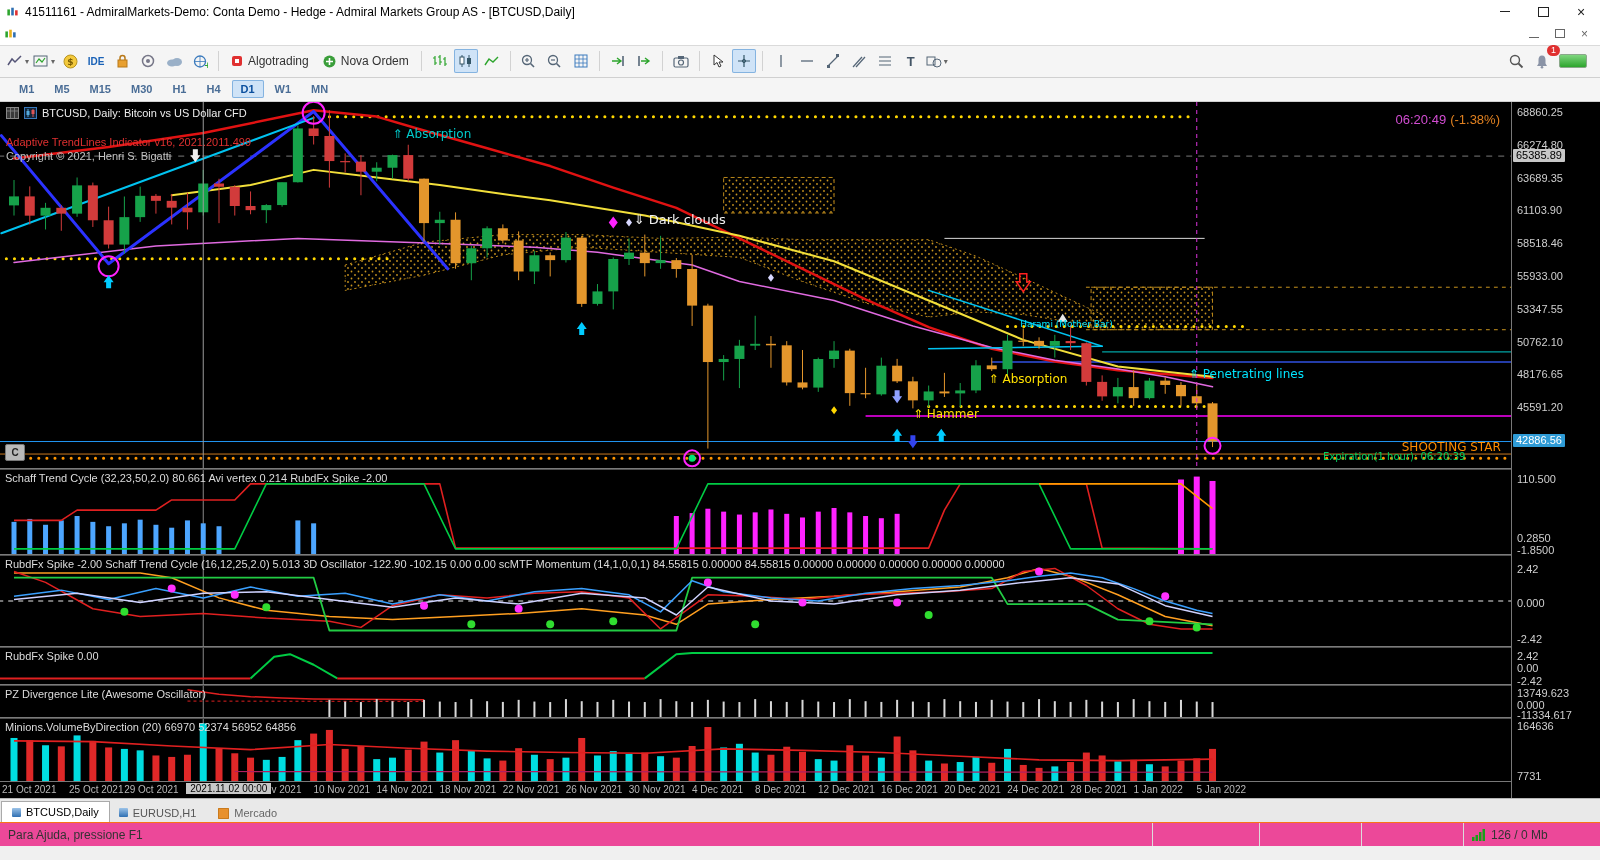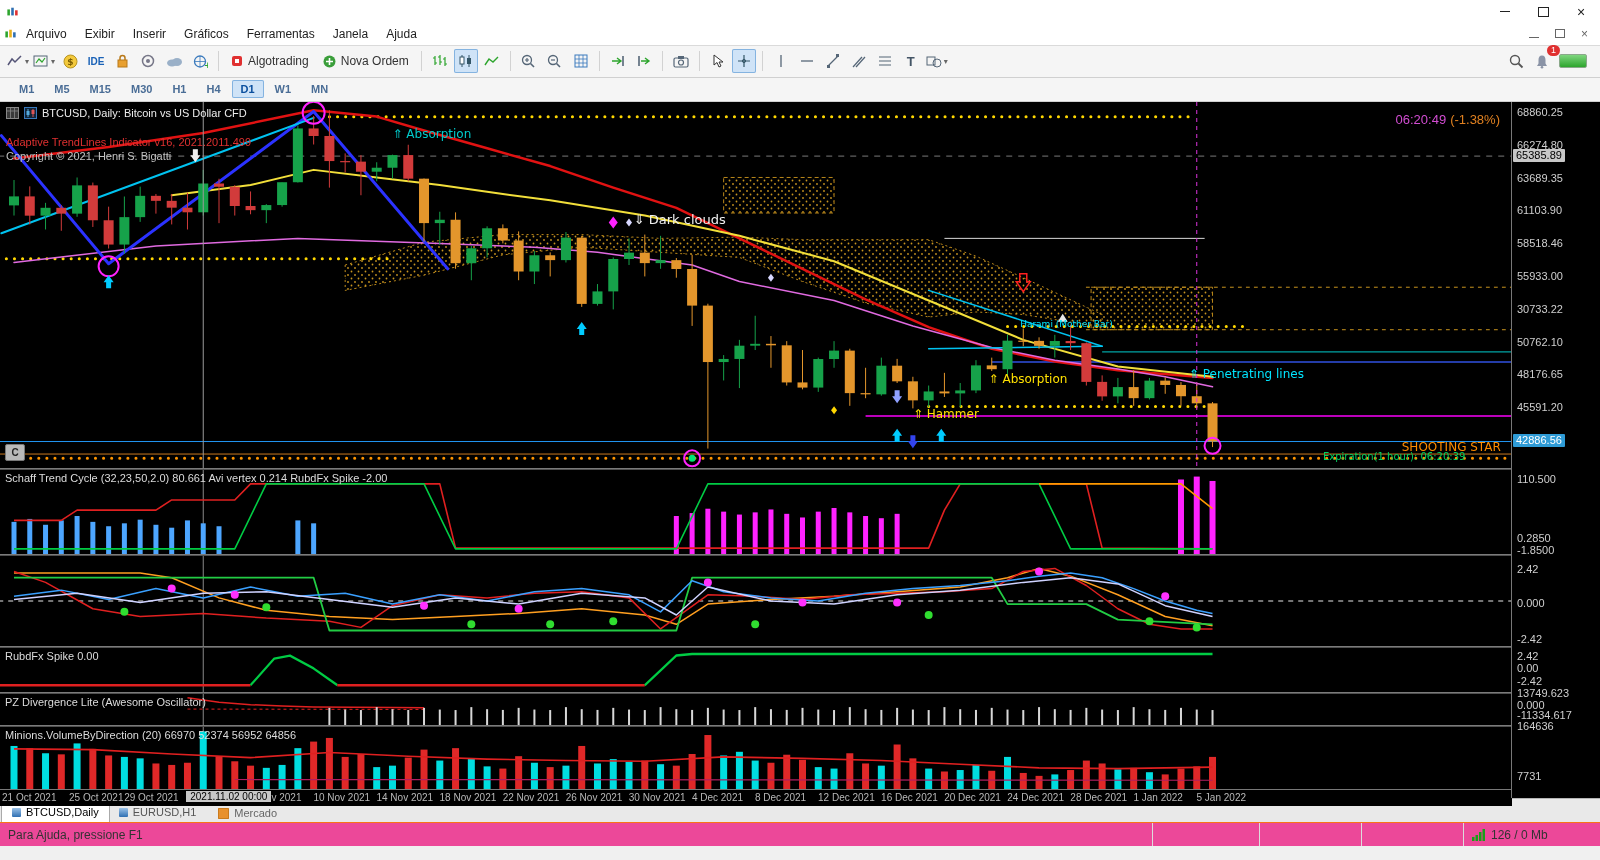--- a/index.html
+++ b/index.html
@@ -31,21 +31,21 @@
   .bellwrap{position:relative;}
   .conn{width:26px;height:12px;border:1px solid #8aa88a;border-radius:2px;background:linear-gradient(#7fd67f,#2da52d);margin-left:4px;}
   .toolbar-right{margin-left:auto;display:flex;align-items:center;padding-right:8px;}
   
   .tfbar{height:24px;background:#f5f5f5;border-bottom:1px solid #cfcfcf;display:flex;align-items:center;padding-left:10px;font-size:11px;font-weight:bold;color:#4a6d96;}
   .tf{padding:3px 9px;margin-right:2px;border-radius:2px;}
   .tf.active{background:#cfe3f7;box-shadow:inset 0 0 0 1px #84b3e0;color:#0b4f9e;}
   
   .chart-region{position:relative;height:696px;background:#000;}
   .pane{position:relative;background:#000;overflow:hidden;width:1600px;}
-  #pane-main{height:366px;} #pane1{height:84px;} #pane2{height:90px;} #pane3{height:44px;} #pane4{height:31px;} #pane5{height:62px;}
+  #pane-main{height:366px;} #pane1{height:84px;} #pane2{height:90px;} #pane3{height:36px;} #pane4{height:31px;} #pane5{height:62px;}
   .pane-sep{height:2px;background:linear-gradient(#909090,#3a3a3a);}
   .pane-sep.thin{height:1px;background:#787878;}
   .psvg{position:absolute;left:0;top:0;width:1512px;height:100%;}
   svg text{font-family:"DejaVu Sans","Liberation Sans",sans-serif;}
   .pane-header{position:absolute;top:2px;left:5px;font-size:11px;color:#dcdcdc;z-index:3;white-space:nowrap;}
   .sym-header{position:absolute;top:5px;left:6px;display:flex;gap:5px;align-items:center;font-size:11px;color:#ececec;z-index:3;}
   .mini-ic{width:13px;height:12px;display:inline-block;}
   .credit{position:absolute;left:6px;font-size:11px;z-index:3;white-space:nowrap;}
   .credit1{top:34px;color:#e03030;}
   .credit2{top:48px;color:#c2c2c2;}
@@ -77,46 +77,38 @@
 <body>
 
 <div class="app">
 
   <div class="titlebar">
     <svg class="mini-ic" width="14" height="14" viewBox="0 0 14 14">
         <rect x="1" y="4" width="3" height="7" fill="#2da52d"></rect>
         <rect x="5.5" y="2" width="3" height="9" fill="#2f6fb2"></rect>
         <rect x="10" y="5" width="3" height="6" fill="#e03030"></rect>
       </svg>
+    <span class="title">41511161 - AdmiralMarkets-Demo: Conta Demo - Hedge - Admiral Markets Group AS - [BTCUSD,Daily]</span>
     <div class="win-controls">
       <span class="wbtn">
           <span class="g-min"></span>
         </span>
       <span class="wbtn">
           <span class="g-max"></span>
         </span>
       <span class="wbtn">×</span>
     </div>
   </div>
 
   <div class="menubar">
     <svg class="mini-ic" width="14" height="14" viewBox="0 0 14 14">
         <rect x="1" y="4" width="3" height="7" fill="#2da52d"></rect>
         <rect x="5.5" y="2" width="3" height="9" fill="#e8b019"></rect>
         <rect x="10" y="5" width="3" height="6" fill="#2f6fb2"></rect>
       </svg>
-    <span id="menu-items" style="display:flex">
-        <span class="menu-item">Arquivo</span>
-        <span class="menu-item">Exibir</span>
-        <span class="menu-item">Inserir</span>
-        <span class="menu-item">Gráficos</span>
-        <span class="menu-item">Ferramentas</span>
-        <span class="menu-item">Janela</span>
-        <span class="menu-item">Ajuda</span>
-      </span>
     <div class="mdi">
       <span><span class="g-min"></span></span>
       <span><span class="g-max"></span></span>
       <span class="x">×</span>
     </div>
   </div>
 
   <div class="toolbar">
     <span class="tbtn">
         <svg width="16" height="14" viewBox="0 0 16 14">
@@ -594,20 +586,21 @@
           <rect x="1177.98" y="9.495652173913044" width="6" height="74.50434782608696" fill="#ff22ff"></rect>
           <rect x="1193.75" y="6.573913043478261" width="6" height="77.42608695652174" fill="#ff22ff"></rect>
           <rect x="1209.52" y="10.956521739130434" width="6" height="73.04347826086956" fill="#ff22ff"></rect>
           <polyline points="14,50.4 61.31,50.4 77.08,40.173913043478265 155.93,40.173913043478265 171.7,29.94782608695652 234.78,29.94782608695652 250.54999999999998,13.878260869565217 439.78999999999996,13.878260869565217 455.56,78.15652173913043 928.66,78.15652173913043 944.43,40.173913043478265 960.1999999999999,13.878260869565217 1086.36,13.878260869565217 1102.1299999999999,78.15652173913043 1212.52,78.88695652173914" fill="none" stroke="#e02020" stroke-width="1.6" stroke-linejoin="round"></polyline>
           <polyline points="14,78.88695652173914 234.78,78.88695652173914 266.32,13.878260869565217 424.02,13.878260869565217 455.56,78.88695652173914 676.34,78.88695652173914 707.88,13.878260869565217 1039.05,13.878260869565217 1070.59,78.88695652173914 1212.52,78.88695652173914" fill="none" stroke="#00cc44" stroke-width="1.6" stroke-linejoin="round"></polyline>
           <polyline points="1039.05,13.878260869565217 1180.98,13.878260869565217 1212.52,38.71304347826087" fill="none" stroke="#ff9900" stroke-width="1.6" stroke-linejoin="round"></polyline>
         </svg>
       </div>
     <div class="pane-sep"></div>
     <div class="pane" id="pane2">
+        <div class="pane-header">RubdFx Spike -2.00 Schaff Trend Cycle (16,12,25,2.0) 5.013 3D Oscillator -122.90 -102.15 0.00 0.00 scMTF Momentum (14,1,0,0,1) 84.55815 0.00000 84.55815 0.00000 0.00000 0.00000 0.00000 0.00000</div>
         <svg viewBox="0 0 1512 90" preserveAspectRatio="none" class="psvg">
           <line x1="203.24" x2="203.24" y1="0" y2="90" stroke="#8a8a8a" stroke-width="1"></line>
           <polyline points="-1.7699999999999996,45 1512.1499999999999,45" fill="none" stroke="#e8e8e8" stroke-width="1" stroke-linejoin="round" stroke-dasharray="5 5"></polyline>
           <polyline points="14,17.068965517241377 140.16,17.068965517241377 171.7,21.72413793103448 219.01,41.89655172413793 266.32,54.310344827586206 329.4,60.51724137931035 392.48,63.62068965517241 455.56,60.51724137931035 518.64,57.41379310344828 581.72,52.75862068965517 644.8,58.96551724137931 676.34,68.27586206896552 707.88,48.10344827586208 770.96,43.44827586206896 834.04,40.3448275862069 897.12,35.68965517241379 960.1999999999999,31.03448275862069 1007.51,21.72413793103448 1039.05,12.413793103448274 1070.59,20.172413793103445 1117.8999999999999,38.793103448275865 1165.21,60.51724137931035 1212.52,69.82758620689656" fill="none" stroke="#ff9f20" stroke-width="1.5" stroke-linejoin="round"></polyline>
           <polyline points="14,15.517241379310345 45.54,26.379310344827584 92.85,52.75862068965517 140.16,60.51724137931035 203.24,57.41379310344828 266.32,62.06896551724138 329.4,65.17241379310344 360.94,71.37931034482757 392.48,49.6551724137931 439.78999999999996,38.793103448275865 487.09999999999997,41.89655172413793 534.41,37.241379310344826 581.72,35.68965517241379 629.03,41.89655172413793 660.5699999999999,72.93103448275863 707.88,38.793103448275865 755.1899999999999,40.3448275862069 802.5,43.44827586206896 849.81,38.793103448275865 897.12,37.241379310344826 944.43,35.68965517241379 991.74,32.58620689655172 1023.28,15.517241379310345 1054.82,12.413793103448274 1086.36,29.482758620689655 1117.8999999999999,52.75862068965517 1149.44,68.27586206896552 1180.98,72.93103448275863 1212.52,72.93103448275863" fill="none" stroke="#e02020" stroke-width="1.5" stroke-linejoin="round"></polyline>
           <polyline points="14,21.72413793103448 313.63,21.72413793103448 329.4,74.48275862068965 676.34,74.48275862068965 692.11,21.72413793103448 991.74,21.72413793103448 1007.51,48.10344827586208 1086.36,48.10344827586208 1117.8999999999999,63.62068965517241 1212.52,68.27586206896552" fill="none" stroke="#22cc44" stroke-width="1.8" stroke-linejoin="round"></polyline>
           <polyline points="14,40.3448275862069 61.31,34.13793103448276 108.62,43.44827586206896 155.93,32.58620689655172 203.24,41.89655172413793 250.54999999999998,31.03448275862069 297.86,40.3448275862069 345.17,37.241379310344826 392.48,48.10344827586208 439.78999999999996,38.793103448275865 487.09999999999997,45 534.41,35.68965517241379 581.72,32.58620689655172 629.03,38.793103448275865 660.5699999999999,55.86206896551723 692.11,24.82758620689655 723.65,35.68965517241379 770.96,41.89655172413793 818.27,45 865.5799999999999,37.241379310344826 912.89,32.58620689655172 960.1999999999999,29.482758620689655 1007.51,24.82758620689655 1039.05,20.172413793103445 1070.59,17.068965517241377 1102.1299999999999,21.72413793103448 1133.67,32.58620689655172 1165.21,45 1196.75,54.310344827586206 1212.52,57.41379310344828" fill="none" stroke="#3aa0ff" stroke-width="1.5" stroke-linejoin="round"></polyline>
           <polyline points="14,43.44827586206896 77.08,37.241379310344826 140.16,46.55172413793104 203.24,37.241379310344826 266.32,35.68965517241379 329.4,43.44827586206896 392.48,51.20689655172414 455.56,41.89655172413793 518.64,48.10344827586208 581.72,37.241379310344826 644.8,41.89655172413793 676.34,58.96551724137931 707.88,31.03448275862069 770.96,45 834.04,48.10344827586208 897.12,38.793103448275865 960.1999999999999,34.13793103448276 1023.28,26.379310344827584 1070.59,21.72413793103448 1117.8999999999999,27.931034482758616 1165.21,49.6551724137931 1212.52,60.51724137931035" fill="none" stroke="#cfd2ff" stroke-width="1.5" stroke-linejoin="round"></polyline>
           <circle cx="171.7" cy="32.58620689655172" r="4" fill="#ff30ff"></circle>
           <circle cx="234.78" cy="38.793103448275865" r="4" fill="#ff30ff"></circle>
@@ -815,21 +808,21 @@
         <div class="time-label" style="left: 1196.52px;">5 Jan 2022</div>
         <div class="time-label cursor" style="left: 155.24px; margin-left: 31px;">2021.11.02 00:00</div>
       </div>
     <div class="axis-col" id="axis-col">
         <div class="axis-label" style="top: 4.01901px;">68860.25</div>
         <div class="axis-label" style="top: 36.8188px;">66274.80</div>
         <div class="axis-label" style="top: 69.6186px;">63689.35</div>
         <div class="axis-label" style="top: 102.418px;">61103.90</div>
         <div class="axis-label" style="top: 135.218px;">58518.46</div>
         <div class="axis-label" style="top: 168.018px;">55933.00</div>
-        <div class="axis-label" style="top: 200.818px;">30733.22</div>
+        <div class="axis-label" style="top: 200.818px;">53347.55</div>
         <div class="axis-label" style="top: 233.618px;">50762.10</div>
         <div class="axis-label" style="top: 266.418px;">48176.65</div>
         <div class="axis-label" style="top: 299.217px;">45591.20</div>
         <div class="axis-label special" style="top: 47.0958px; background: rgb(200, 200, 200); color: rgb(0, 0, 0);">65385.89</div>
         <div class="axis-label special" style="top: 332.529px; background: rgb(46, 155, 214); color: rgb(255, 255, 255);">42886.56</div>
         <div class="axis-label" style="top: 371.36px;">110.500</div>
         <div class="axis-label" style="top: 430.16px;">0.2850</div>
         <div class="axis-label" style="top: 441.92px;">-1.8500</div>
         <div class="axis-label" style="top: 461.2px;">2.42</div>
         <div class="axis-label" style="top: 495.4px;">0.000</div>
@@ -839,21 +832,21 @@
         <div class="axis-label" style="top: 573px;">-2.42</div>
         <div class="axis-label" style="top: 584.62px;">13749.623</div>
         <div class="axis-label" style="top: 597.02px;">0.000</div>
         <div class="axis-label" style="top: 607.25px;">-11334.617</div>
         <div class="axis-label" style="top: 618.24px;">164636</div>
         <div class="axis-label" style="top: 667.84px;">7731</div>
       </div>
   </div>
 
   <div class="tabsbar">
-    <div id="tabs" style="display:flex;align-items:center;">
+    <div id="tabs" style="display:flex;align-items:flex-end;">
         <div class="tab active">
           <span class="tab-ic"></span>
           <span>BTCUSD,Daily</span>
         </div>
         <div class="tab">
           <span class="tab-ic"></span>
           <span>EURUSD,H1</span>
         </div>
       </div>
     <div class="market">

